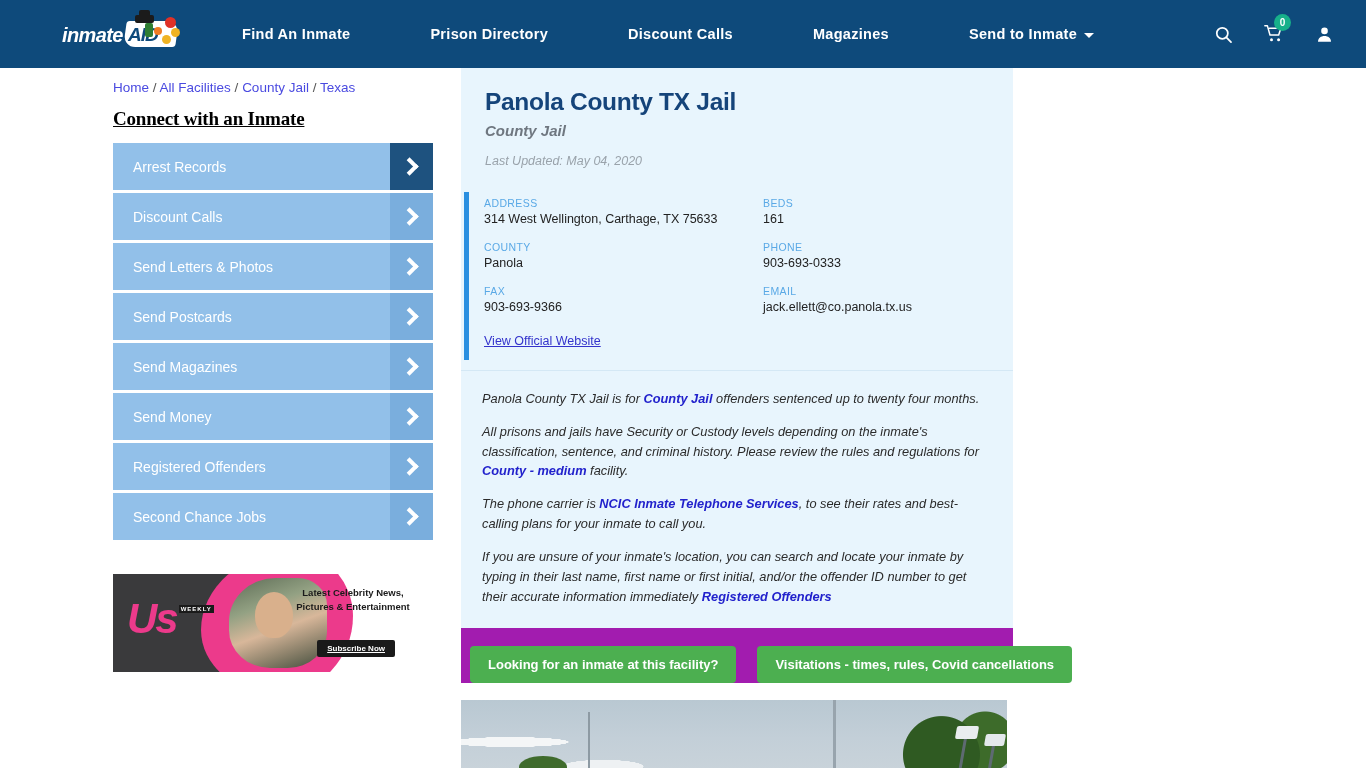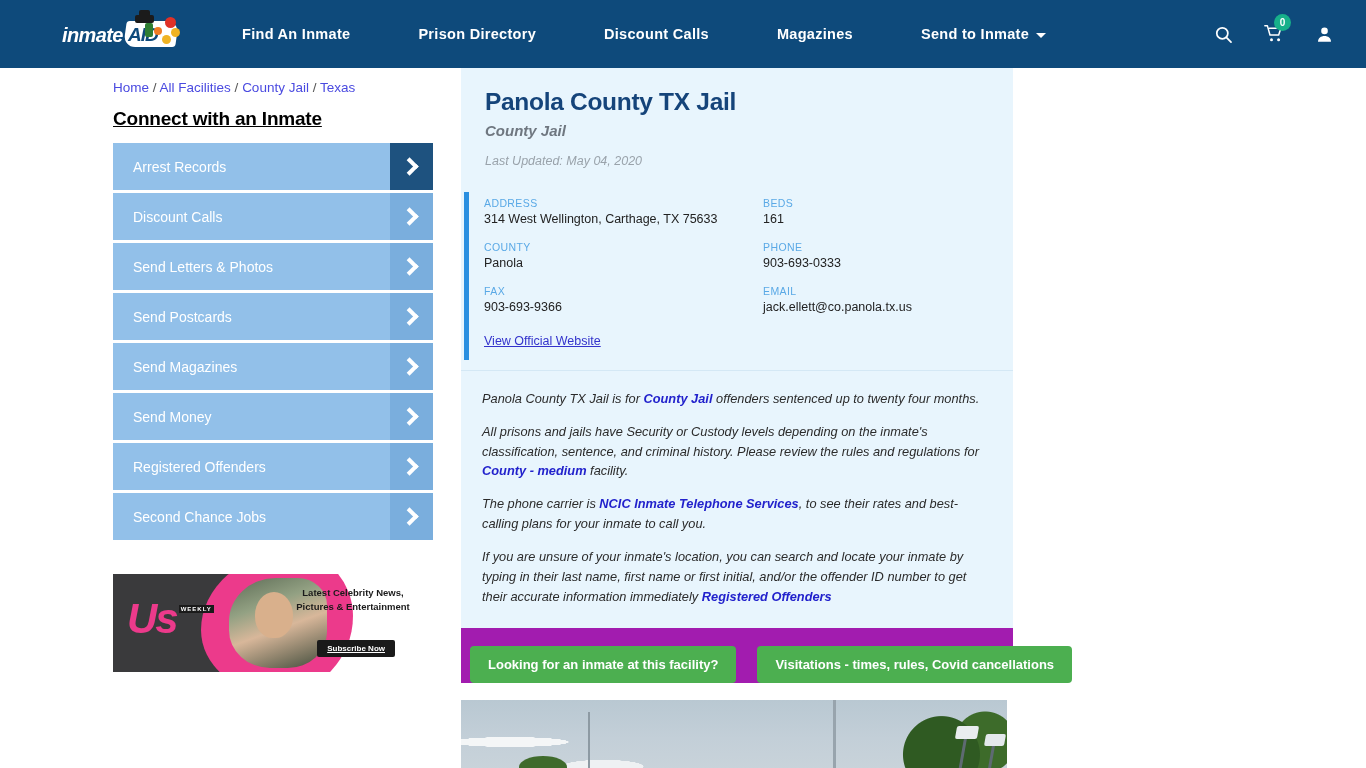--- a/index.html
+++ b/index.html
@@ -78,21 +78,21 @@
   }
   .brand-ball-r  { position: absolute; left: 103px; top: 4px;  width: 11px; height: 11px; border-radius: 50%; background: #e03127; }
   .brand-ball-y  { position: absolute; left: 109px; top: 15px; width: 9px;  height: 9px;  border-radius: 50%; background: #f0b323; }
   .brand-ball-g  { position: absolute; left: 100px; top: 22px; width: 9px;  height: 9px;  border-radius: 50%; background: #f0b323; }
   .brand-ball-o  { position: absolute; left: 92px;  top: 14px; width: 8px;  height: 8px;  border-radius: 50%; background: #f07c22; }
   .brand-figure  { position: absolute; left: 83px; top: 10px; width: 8px; height: 14px; background: #2e7d32; border-radius: 2px; }
 
   .nav-links {
     display: flex;
     align-items: center;
-    gap: 0;
+    gap: 12px;
     flex: 1 1 auto;
   }
   .nav-link {
     color: #ffffff;
     font-size: 14.5px;
     font-weight: bold;
     letter-spacing: 0.3px;
     padding: 0 34px;
     cursor: pointer;
     white-space: nowrap;
@@ -154,20 +154,21 @@
   .crumb-link { color: #4a4ae0; text-decoration: none; cursor: pointer; }
   .crumb-sep { color: #555555; }
 
   .section-title {
     font-size: 19px;
     font-weight: bold;
     color: #000000;
     text-decoration: underline;
     margin: 13px 0 13px 0;
     letter-spacing: -0.2px;
+    font-family: Liberation Serif, serif;
   }
 
   .side-item {
     display: flex;
     height: 50px;
     width: 320px;
     background: #92c0e9;
     margin-bottom: 0;
     cursor: pointer;
     align-items: stretch;

